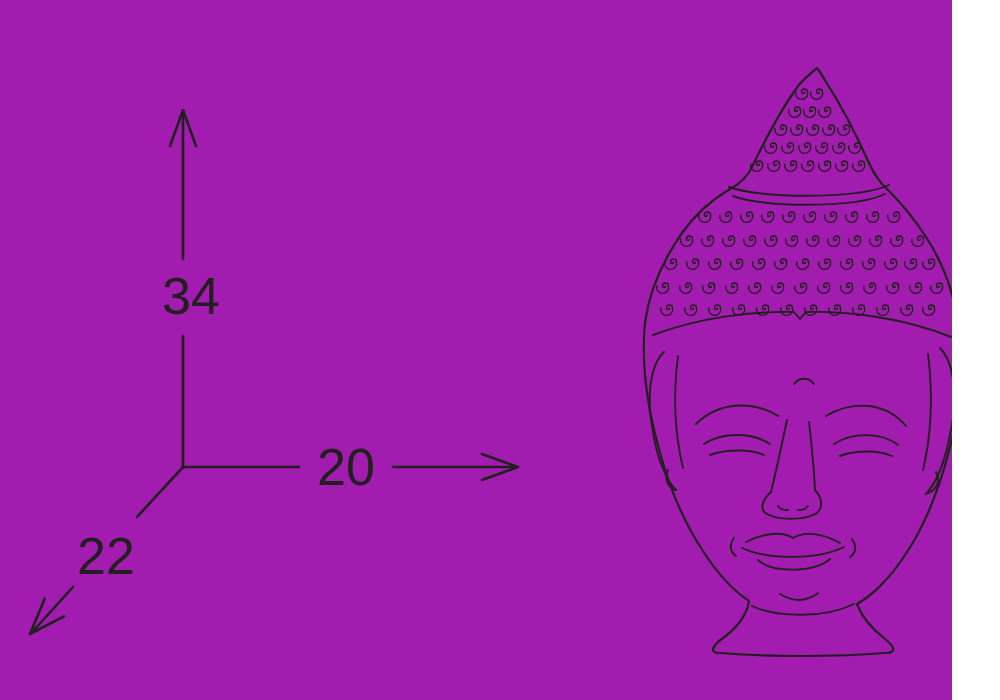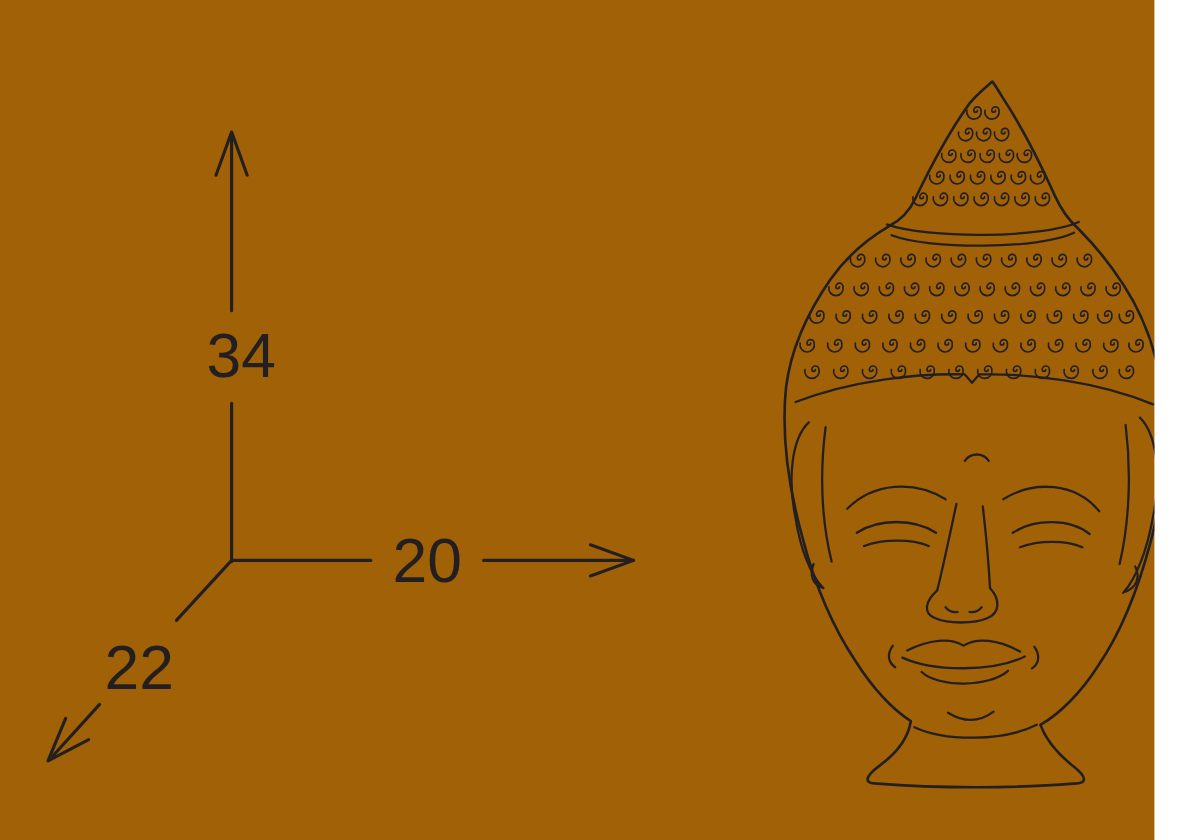--- a/index.html
+++ b/index.html
@@ -1,23 +1,22 @@
 <!DOCTYPE html>
 <html><head>
 <meta charset="utf-8">
 <style>
   html, body { margin: 0; padding: 0; background: #ffffff; }
   .canvas {
     position: relative;
     width: 952px;
     height: 700px;
-    background: #a16207;
+    background: #a21caf;
     overflow: hidden;
     font-family: "Liberation Sans", sans-serif;
-    padding-left: 10px;
   }
   svg { display: block; }
   .dim-line {
     stroke: #231f20;
     stroke-width: 2.6;
     stroke-linecap: round;
     fill: none;
   }
   .dim-label {
     font-family: "Liberation Sans", sans-serif;

